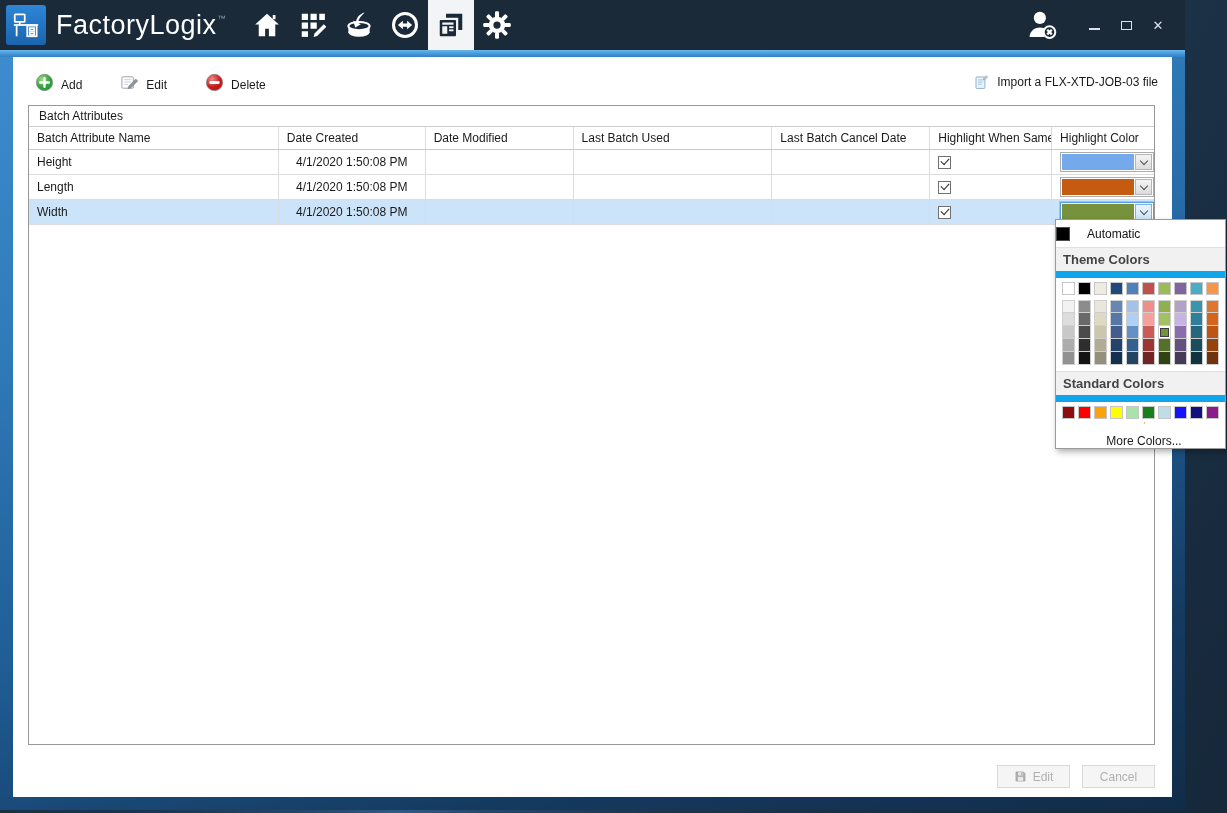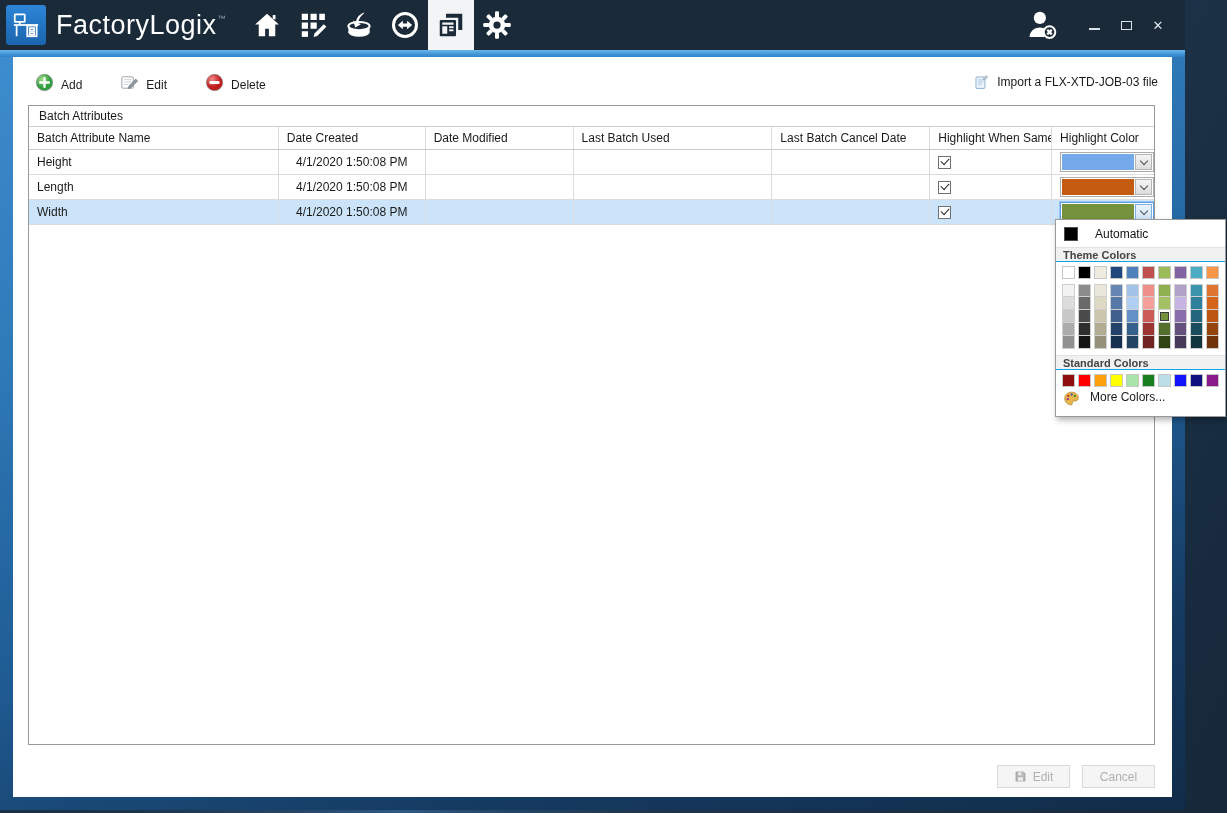--- a/index.html
+++ b/index.html
@@ -69,34 +69,34 @@
 
   
   .footer { position:absolute; right:17px; top:708px; display:flex; gap:12px; }
   .fbtn { width:73px; height:23px; background:#f5f5f5; border:1px solid #d9d9d9; color:#b0b0b0;
     font-size:12px; display:flex; align-items:center; justify-content:center; gap:6px; }
   .fbtn svg { width:13px; height:13px; }
 
   
   .popup { position:absolute; left:1055px; top:219px; width:171px; background:#fff;
     border:1px solid #9b9b9b; box-shadow:2px 3px 6px rgba(0,0,0,.3); font-size:12px; z-index:50; }
-  .auto-row { height:27px; display:flex; align-items:center; padding-left:8px; cursor:pointer; }
+  .auto-row { height:27px; display:flex; align-items:center; cursor:pointer; }
   .auto-swatch { width:14px; height:14px; border:1px solid #4d4d4d; }
   .auto-label { margin-left:17px; color:#111; }
-  .sec-head { height:15px; background:#f1f1f1; border-top:1px solid #e2e2e2; border-bottom:1px solid #0ea5e9;
-    display:flex; align-items:center; padding-left:7px; font-weight:bold; color:#444; font-size:11px; }
+  .sec-head { height:31px; background:#f1f1f1; border-top:1px solid #e2e2e2; border-bottom:7px solid #0ea5e9;
+    display:flex; align-items:center; padding-left:7px; font-weight:bold; color:#444; font-size:13px; }
   .swatch-row { display:flex; gap:3px; padding:4px 0 3px 6px; }
   .swatch { width:13px; height:13px; border:1px solid #c6c6c6; cursor:pointer; }
   .shades { display:flex; gap:3px; padding:2px 0 6px 6px; }
   .shade-col { display:flex; flex-direction:column; }
   .shade-cell { width:13px; height:13px; border:1px solid #cfcfcf; border-top-width:0; cursor:pointer; }
   .shade-col .shade-cell:first-child { border-top-width:1px; }
   .shade-cell.sel { background:#fff; display:flex; align-items:center; justify-content:center; }
   .shade-cell.sel i { display:block; width:9px; height:9px; border:1px solid #3c3c3c; }
-  .more-row { height:26px; display:flex; align-items:flex-start; padding-left:7px; gap:10px; cursor:pointer; color:#1a1a1a; }
+  .more-row { height:26px; display:flex; align-items:center; padding-left:7px; gap:10px; cursor:pointer; color:#1a1a1a;flex-direction:column; }
   .more-row svg { width:17px; height:17px; }
 </style>
 </head>
 <body>
 
 <div class="window">
 
   <div class="topbar">
     <div class="logo">
       <svg viewBox="0 0 24 24" width="30" height="30" fill="none" stroke="#fff" stroke-width="1.4">

